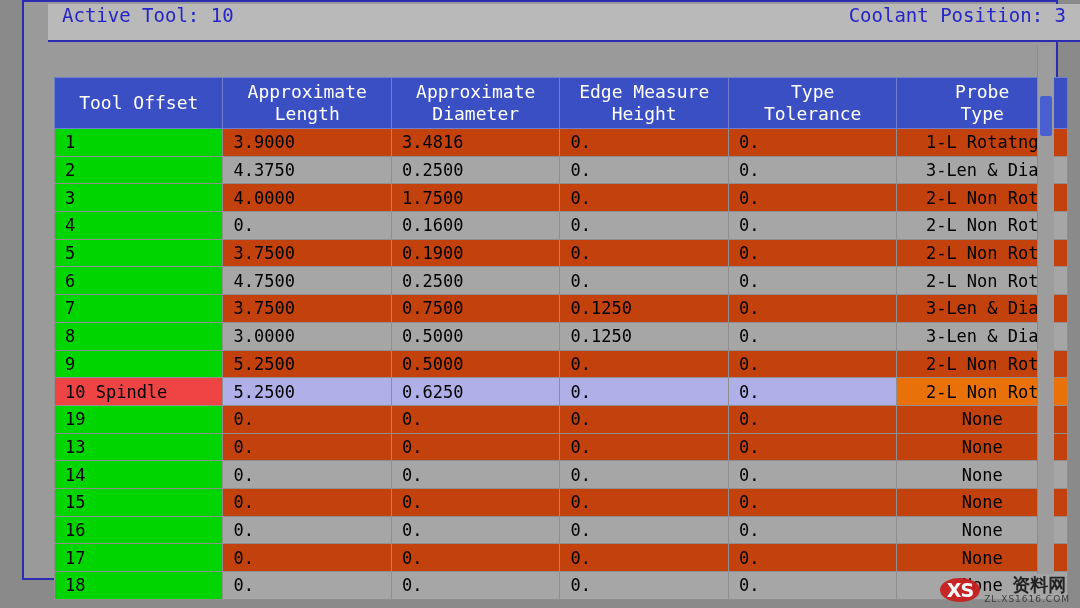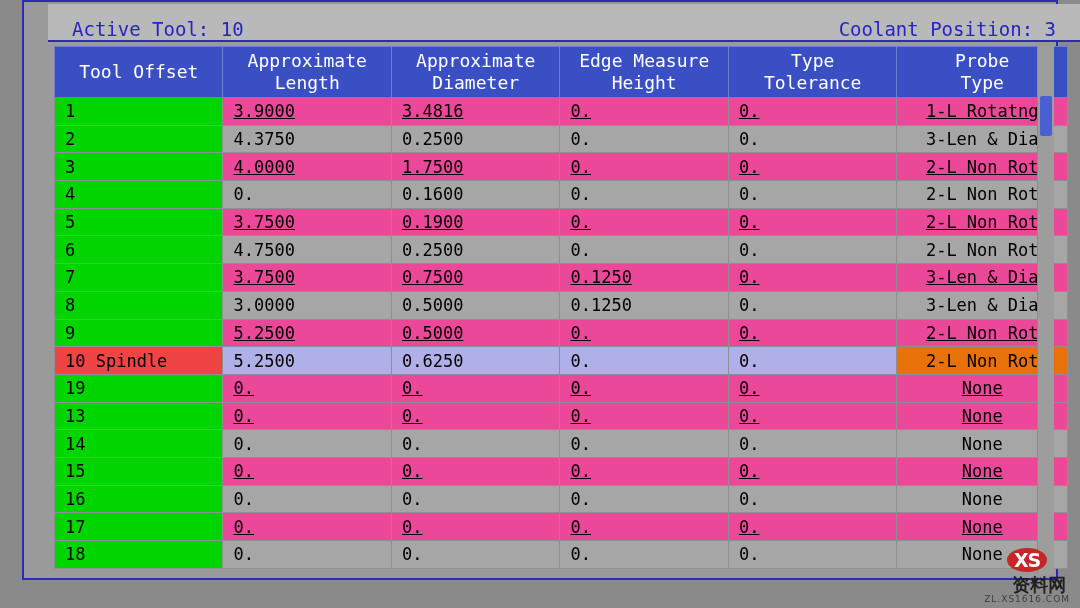--- a/index.html
+++ b/index.html
@@ -34,42 +34,43 @@
   .header {
     position: absolute;
     left: 24px;
     top: 2px;
     width: 1032px;
     height: 38px;
     background: #b9b9b9;
     border-bottom: 2px solid #2c2cb0;
     box-sizing: border-box;
     display: flex;
-    align-items: flex-end;
+    align-items: flex-start;
     justify-content: space-between;
-    padding: 0 24px;
+    padding: 0 14px;
   }
   .header-left, .header-right {
     color: #2424c8;
     font-size: 19px;
     font-family: "DejaVu Sans Mono", monospace;
     letter-spacing: 0px;
   }
   
   .table-wrap {
     position: absolute;
     left: 30px;
     top: 44px;
     width: 1020px;
     height: 528px;
   }
   table.tool-table {
     border-collapse: collapse;
     width: 1014px;
     table-layout: fixed;
+    margin-top: 31px;
   }
   table.tool-table th {
     background: #3b4fc4;
     color: #ffffff;
     font-weight: normal;
     font-size: 18px;
     font-family: "DejaVu Sans Mono", monospace;
     height: 50px;
     line-height: 22px;
     border: 1px solid #6f7fd0;
@@ -109,21 +110,21 @@
     color: #000000;
   }
   td.num {
     text-align: left;
     padding-left: 64px;
   }
   td.probe {
     text-align: center;
     padding-left: 12px;
   }
-  td.light { background: #ec4899; text-decoration: underline; }
+  td.light { background: #c2410c; }
   td.dark  { background: #a6a6a6; }
   tr.active td.num,
   tr.active td.probe-cell { background: #b0b0e8; }
   tr.active td.probe {
     background: #e8710a;
   }
   
   .scrollbar {
     position: absolute;
     right: 2px;
@@ -144,21 +145,20 @@
   }
   
   .watermark {
     position: absolute;
     right: 10px;
     bottom: 4px;
     display: flex;
     align-items: center;
     gap: 4px;
     opacity: 0.95;
-    flex-direction: column;
   }
   .wm-logo {
     font-family: "DejaVu Sans", sans-serif;
     font-size: 19px;
     font-weight: bold;
     color: #ffffff;
     background: #c82020;
     border-radius: 50%;
     padding: 1px 7px;
     letter-spacing: -1px;

